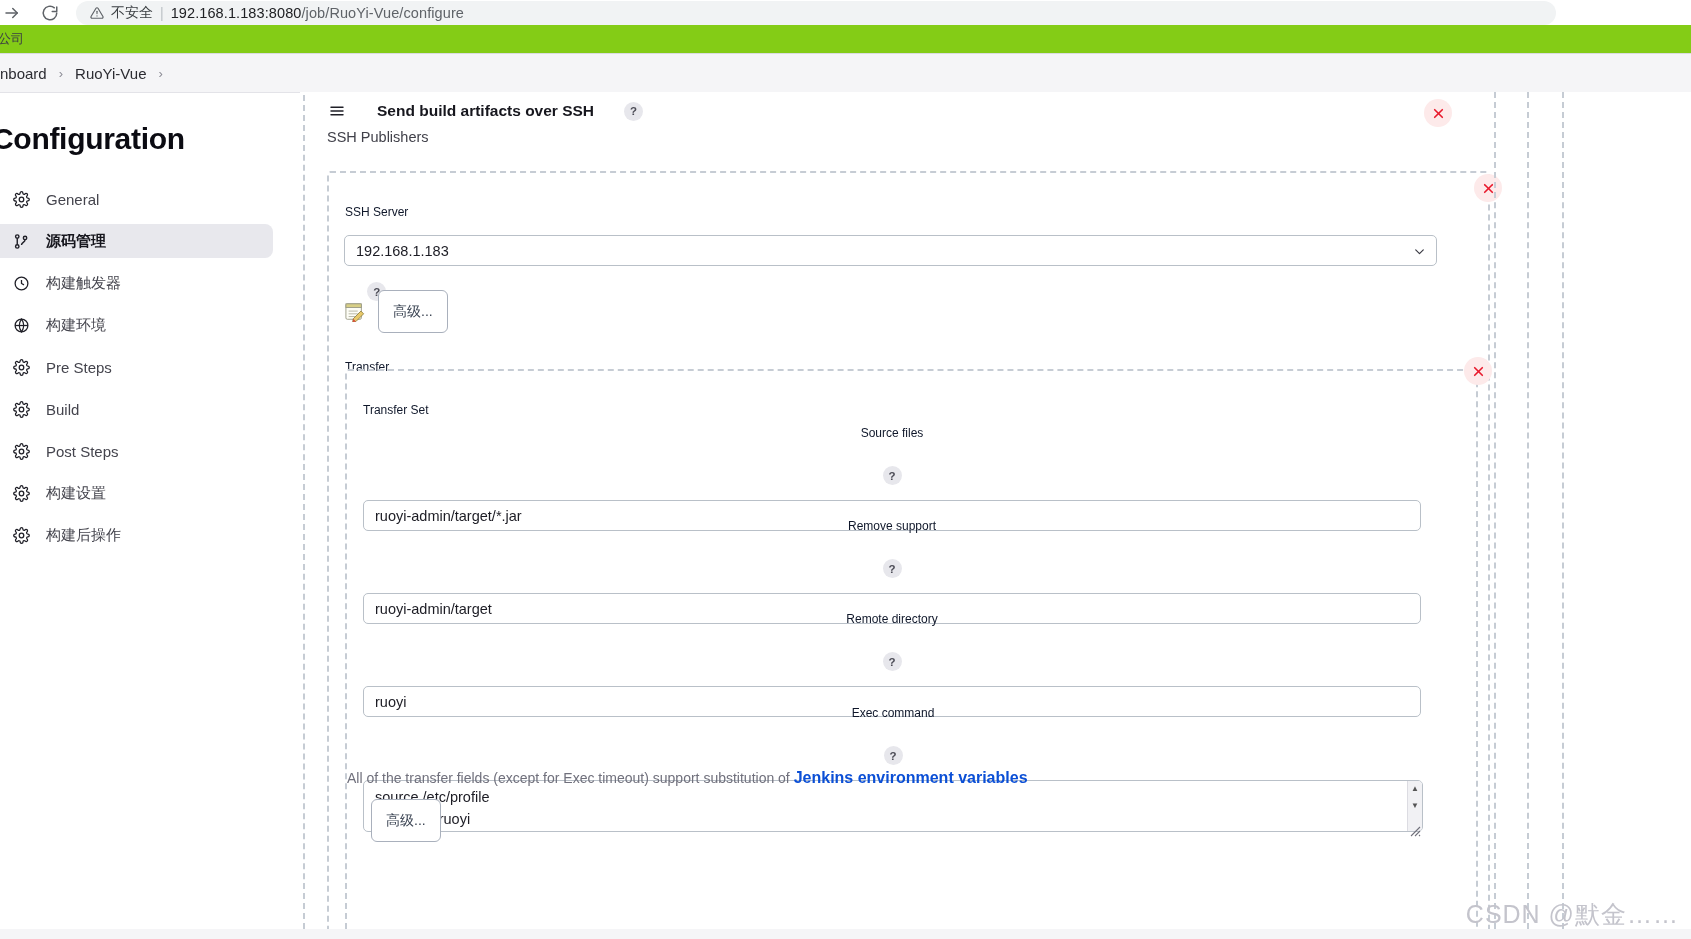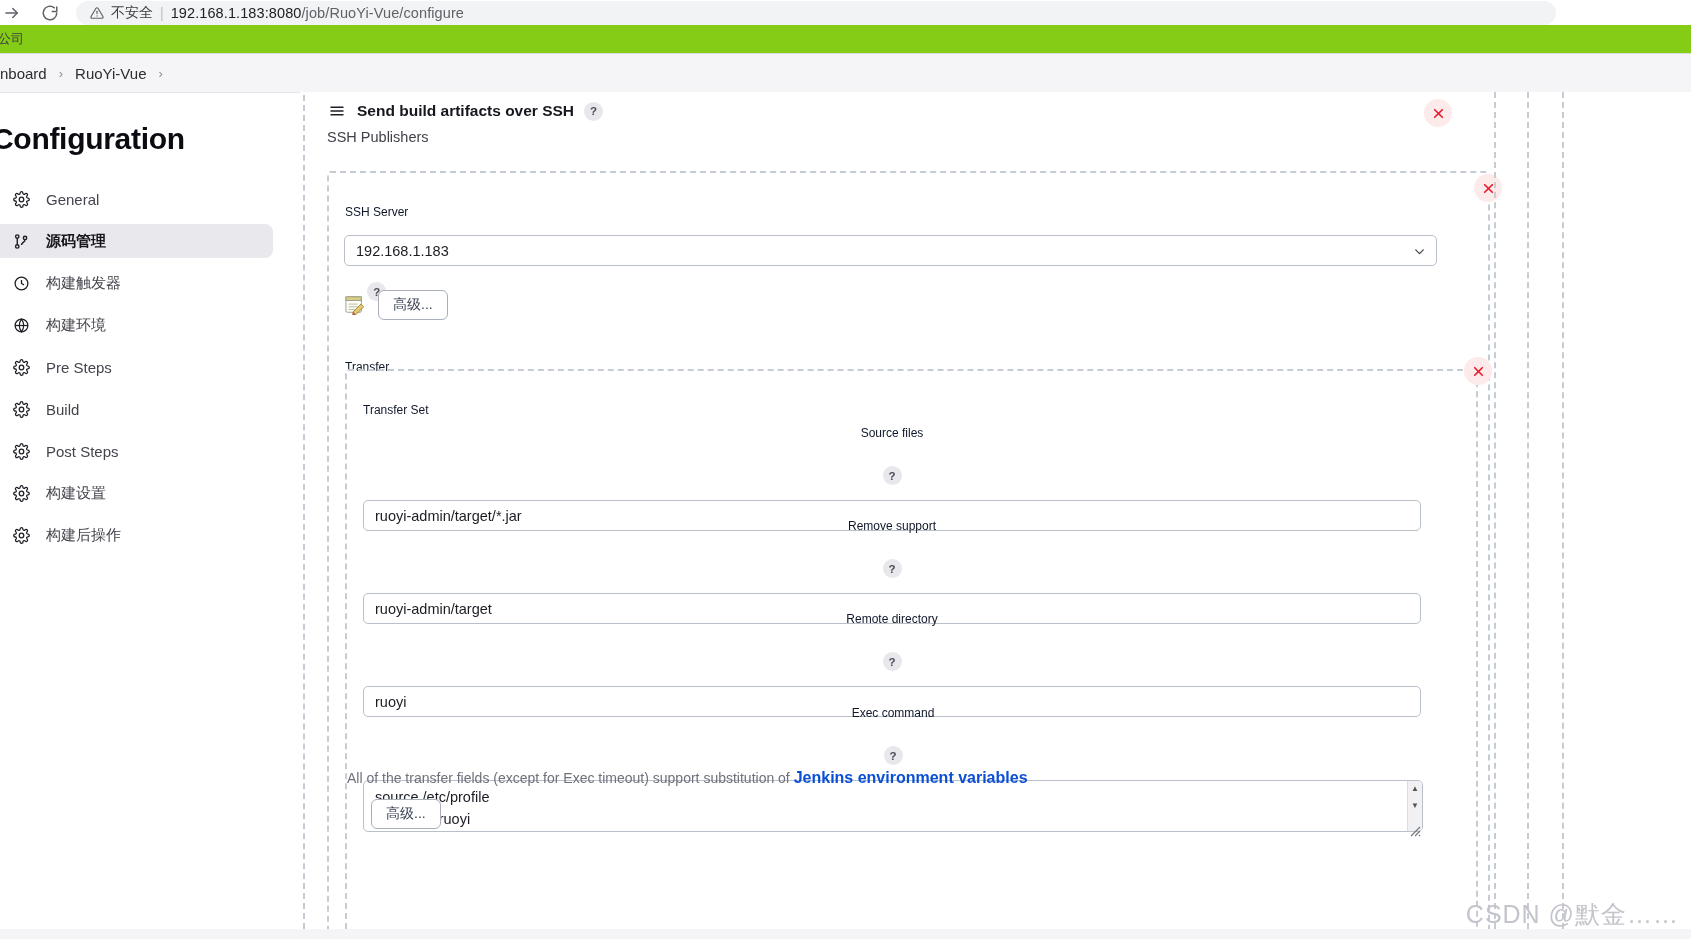--- a/index.html
+++ b/index.html
@@ -89,21 +89,21 @@
   .side-item.active .side-label { color:#16161d; font-weight:600; }
 
   
   .main { position:absolute; left: 300px; top: 92px; width: 1391px; height: 847px; background:#fff; }
   .panel-outer {
     position:absolute; left: 3px; top: 3px; width: 1191px; height: 844px;
     border-left: 2px dashed #c6ccd4;
   }
   .section-head {
     position:absolute; left: 22px; top: 6px;
-    display:flex; align-items:center; gap: 10px;
+    display:flex; align-items:center; gap: 30px;
   }
   .drag-handle { width:20px; height:20px; color:#1f1f27; cursor:grab; display:flex; align-items:center; justify-content:center;}
   .section-title { font-size: 15.5px; font-weight: 700; color:#16161d; white-space:nowrap; }
   .help-btn {
     width: 19px; height: 19px; border-radius:50%;
     background:#e7e7ec; color:#4c4c56;
     font-size: 11.5px; font-weight:700;
     display:inline-flex; align-items:center; justify-content:center;
     cursor:pointer; flex:0 0 19px;
   }
@@ -153,21 +153,21 @@
     cursor:pointer;
   }
   .ta-arrow { font-size: 8px; color:#555; line-height:1; margin-top: 4px; }
   .ta-grip {
     position:absolute; right:2px; bottom:2px; width:11px; height:11px;
     color:#70707a;
   }
 
   .btn-adv {
     display:inline-flex; align-items:center; justify-content:center;
-    height: 30px; min-width: 68px; padding: 0 14px;
+    height: 43px; min-width: 68px; padding: 0 14px;
     border: 1px solid #a9b0bc; border-radius: 6px;
     background: #fff; color:#3b4453; font-size: 14px;
     cursor:pointer;
   }
   .notepad-ico { width: 22px; height: 20px; margin-right: 12px; }
 
   .close-btn {
     position:absolute; width: 28px; height: 28px;
     border-radius: 50%; background:#fdeaea;
     display:flex; align-items:center; justify-content:center;

